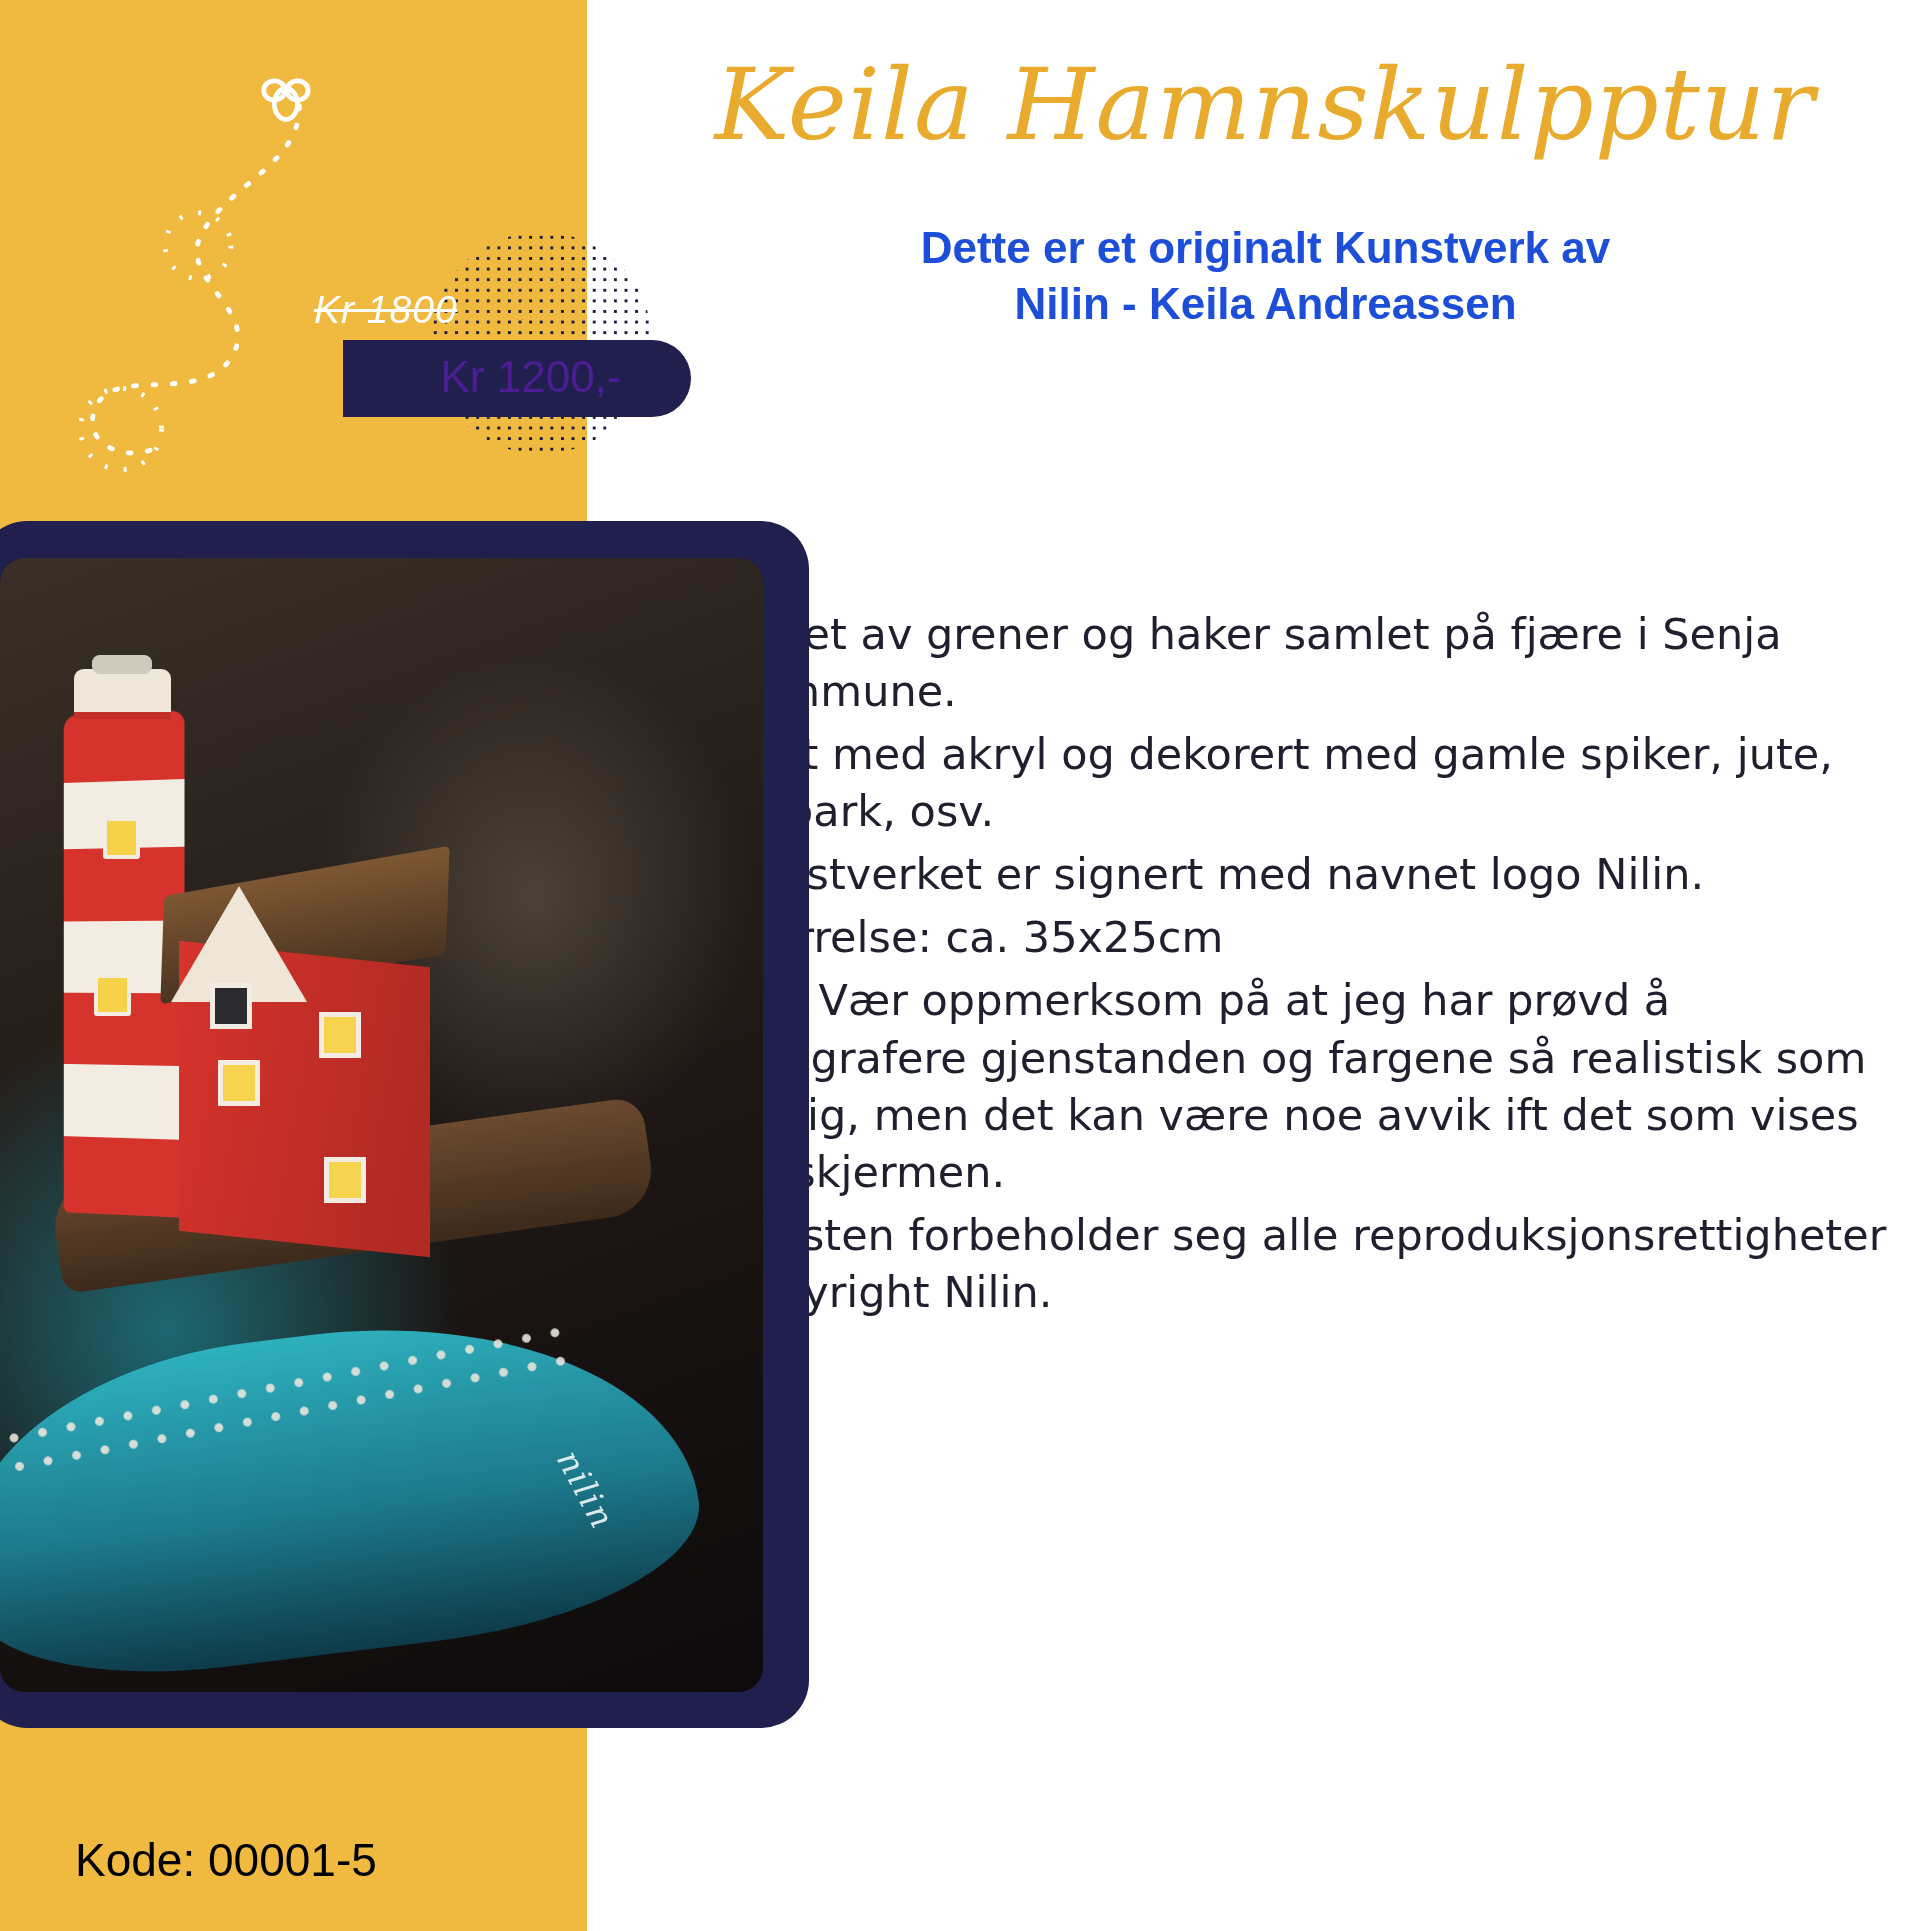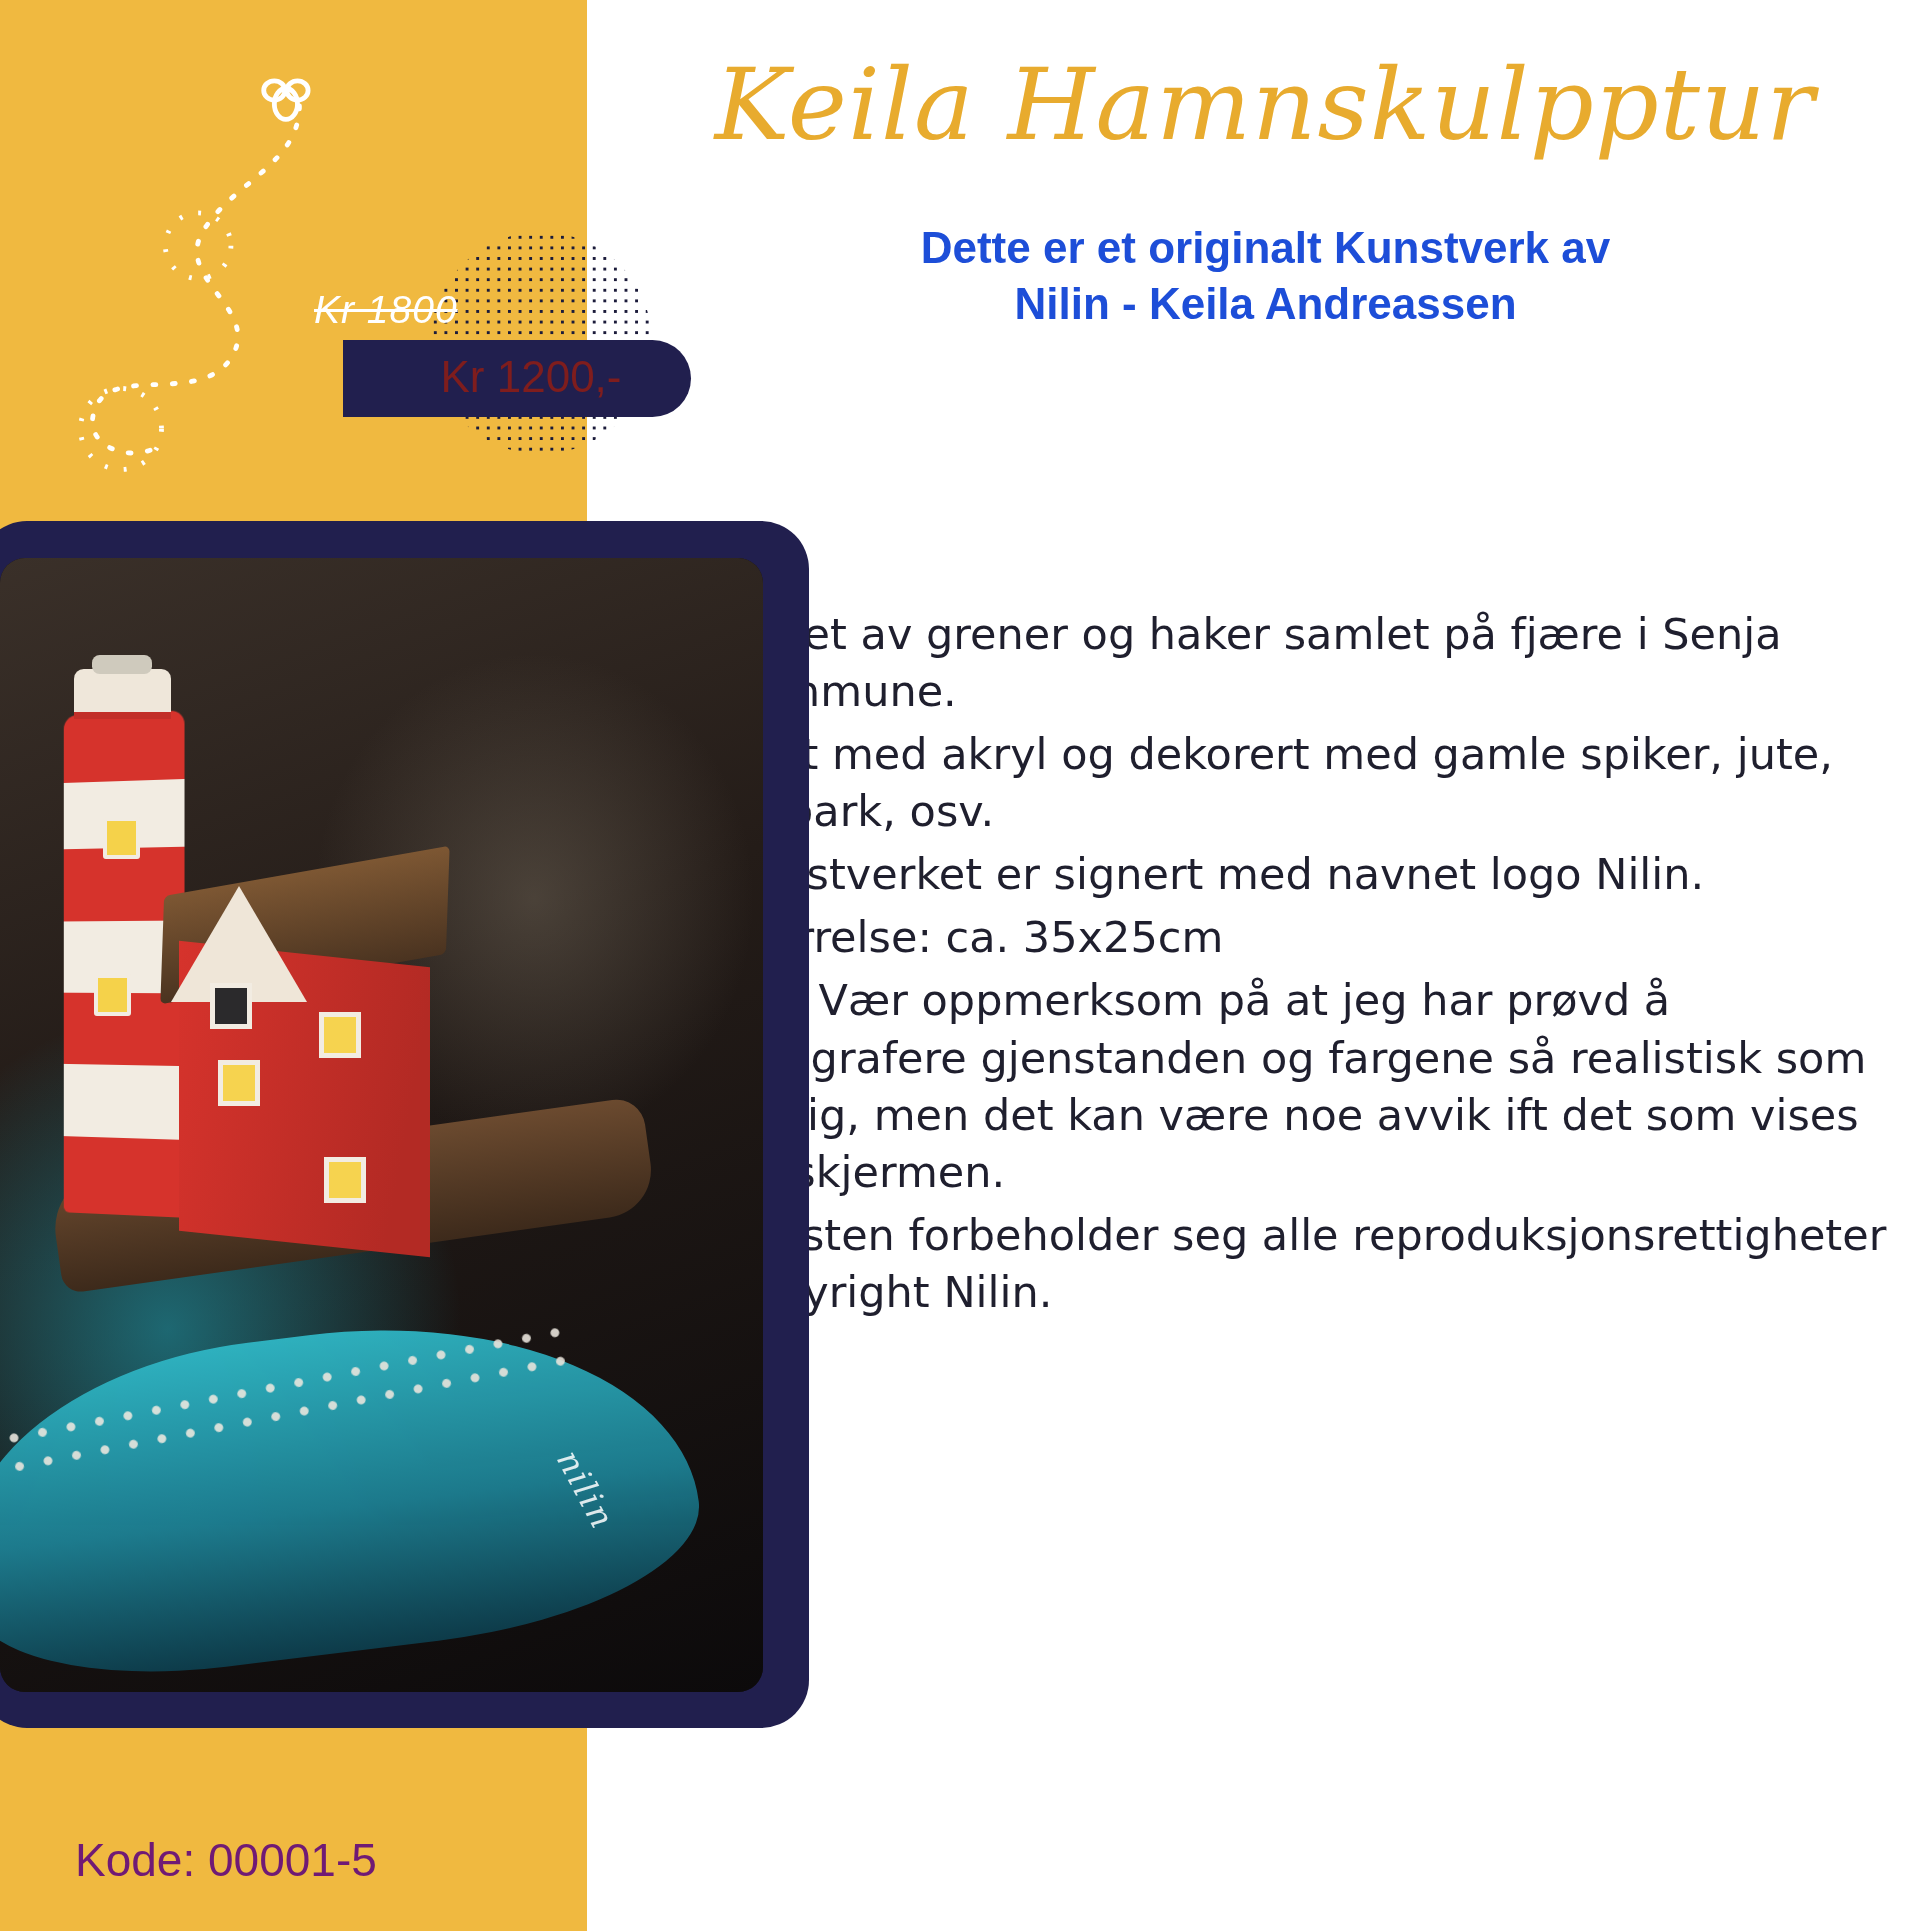--- a/index.html
+++ b/index.html
@@ -75,21 +75,21 @@
     border-radius: 0 39px 39px 0;
     z-index: 5;
   }
   .price-pill-text {
     position: absolute;
     left: 386px;
     top: 352px;
     width: 290px;
     text-align: center;
     font-size: 44px;
-    color: #7f1d1d;
+    color: #4c1d95;
     font-family: "Liberation Sans", sans-serif;
     z-index: 7;
   }
 
   
   .photo-frame {
     position: absolute;
     left: -21px;
     top: 521px;
     width: 830px;
@@ -258,21 +258,21 @@
     transform: rotate(62deg);
     letter-spacing: 1.9px;
   }
 
   
   .kode {
     position: absolute;
     left: 75px;
     top: 1833px;
     font-size: 46px;
-    color: #701a75;
+    color: #000000;
     font-family: "Liberation Sans", sans-serif;
     z-index: 12;
   }
 
   
   .right {
     position: absolute;
     left: 599px;
     top: 0;
     width: 1332px;

